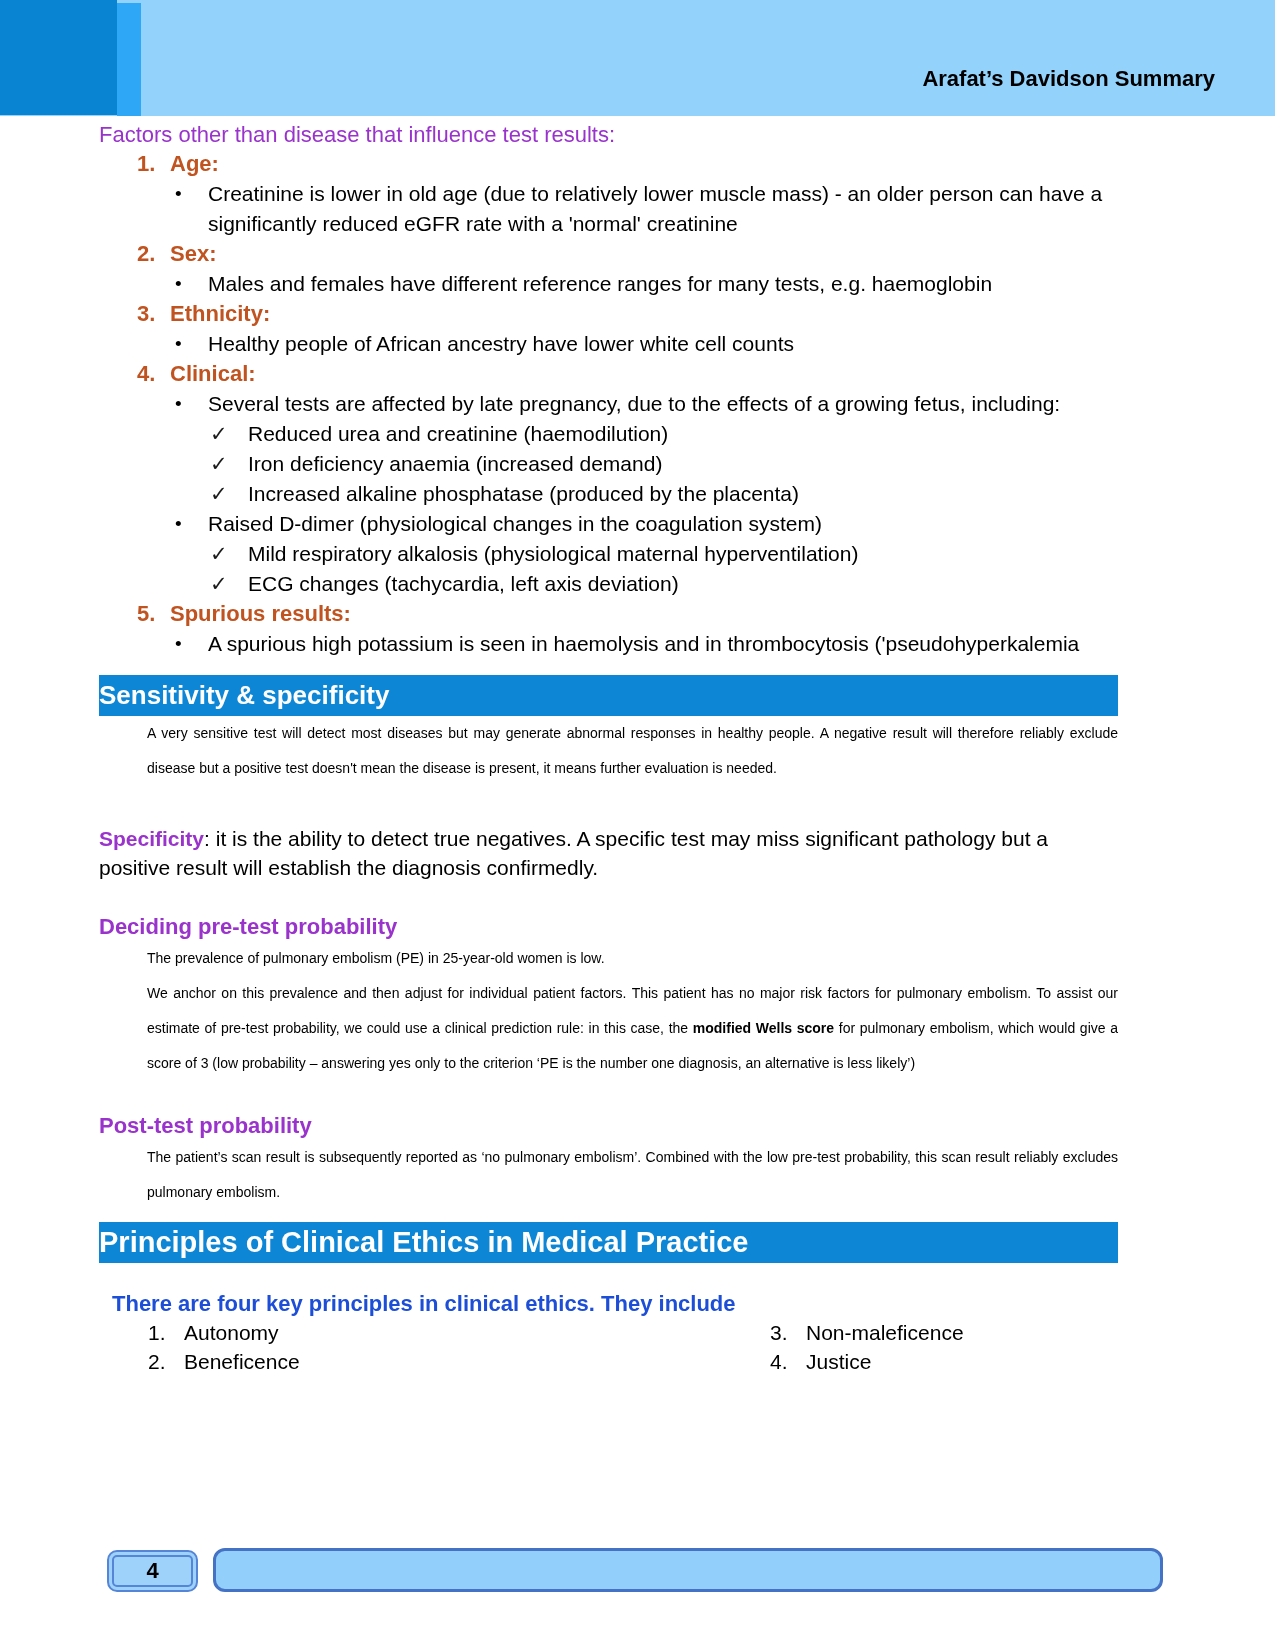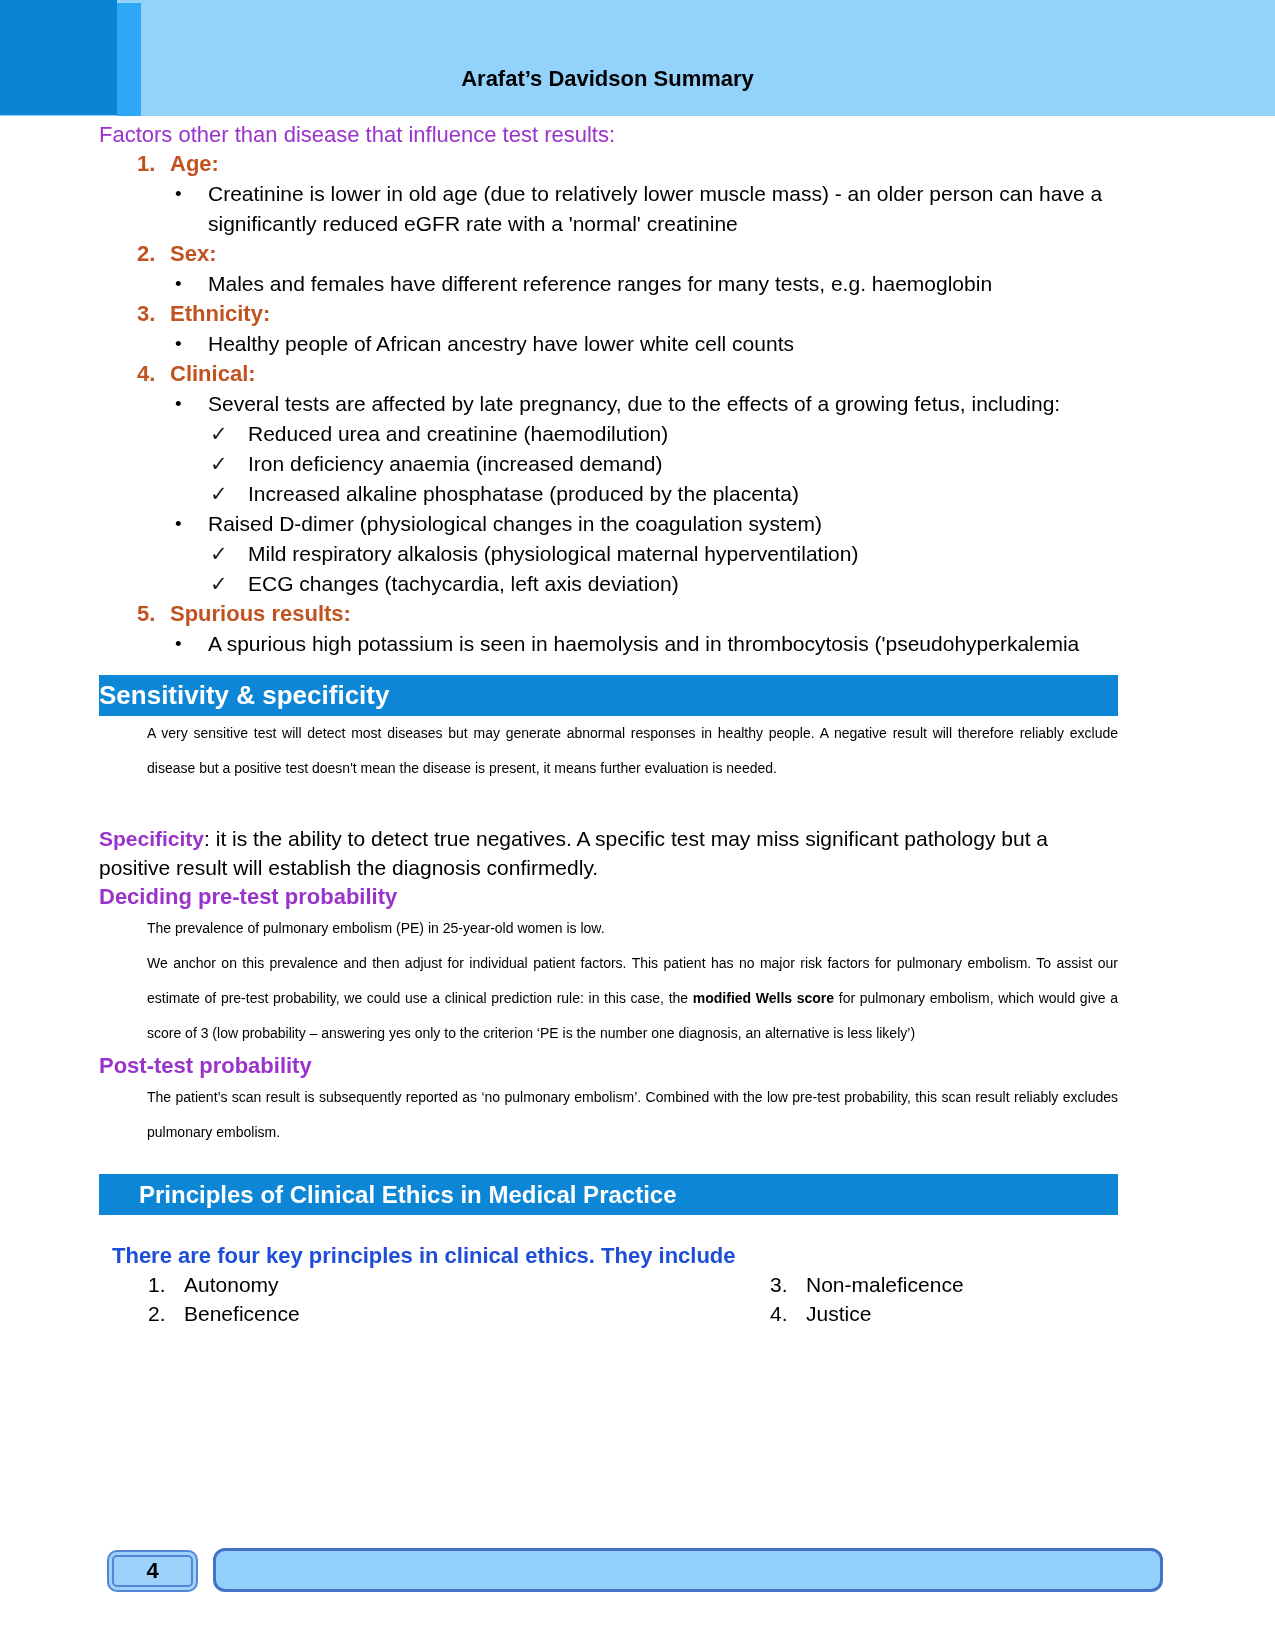--- a/index.html
+++ b/index.html
@@ -6,47 +6,47 @@
   html,body { background:#ffffff; }
   body {
     width:1275px; height:1650px; position:relative; overflow:hidden;
     font-family:"Liberation Sans", sans-serif; color:#000;
   }
   
   .header { position:relative; width:1275px; height:116px; background:#92d2fb; }
   .hdr-dark  { position:absolute; left:0; top:0; width:117px; height:115px; background:#0984d3; }
   .hdr-strip { position:absolute; left:117px; top:3px; width:24px; height:113px; background:#2ea7f7; }
   .hdr-title {
-    position:absolute; left:0; right:60px; top:66px; text-align:center;
+    position:absolute; left:0; right:60px; top:66px; text-align:right;
     font-size:22px; font-weight:bold; color:#000;
   }
   
   .content { padding:0 157px 0 99px; }
   .fhead { margin-top:4px; font-size:22px; font-weight:normal; color:#9933cc; line-height:29px; }
   .lnum-row { display:flex; padding-left:38px; font-size:22px; font-weight:bold; color:#c0531f; line-height:30px; }
   .lnum { width:33px; flex:0 0 33px; }
   .brow { display:flex; padding-left:76px; font-size:21px; line-height:30px; }
   .bglyph { width:33px; flex:0 0 33px; font-size:19px; }
   .btext { flex:1; }
   .crow { display:flex; padding-left:111px; font-size:21px; line-height:30px; }
   .cglyph { width:38px; flex:0 0 38px; color:#1a1a1a; }
   .ctext { flex:1; }
   
   .banner {
     margin-top:16px; height:41px; line-height:41px; background:#0d86d6;
     color:#ffffff; font-size:26px; font-weight:bold; 
   }
-  .banner2 { margin-top:24px; font-size:24px;padding-left:40px; }
+  .banner2 { margin-top:12px; font-size:29px; }
   
   .p-lead { margin-top:6px; font-size:21px; line-height:29px; }
   .purple-lead { color:#9933cc; font-weight:bold; }
   .p-body { font-size:14px; line-height:35px;margin-left:48px; }
   .just { text-align:justify; }
   .spec { margin-top:38px; }
-  .h-purple { font-size:22px; font-weight:bold; color:#9933cc; line-height:29px; }
+  .h-purple { margin-top:30px; font-size:22px; font-weight:bold; color:#9933cc; line-height:29px; }
   .h-post { }
   .intro { margin-top:26px; padding-left:13px; font-size:22px; font-weight:bold; color:#1d4ed8; line-height:29px; }
   .cols { display:flex; font-size:21px; }
   .col-left { width:622px; flex:0 0 622px; padding-left:49px; }
   .col-right { flex:1; padding-left:49px; }
   .eli { display:flex; line-height:29px; }
   .enum { width:36px; flex:0 0 36px; }
   
   .page-box {
     position:absolute; left:107px; top:1550px; width:91px; height:42px;

